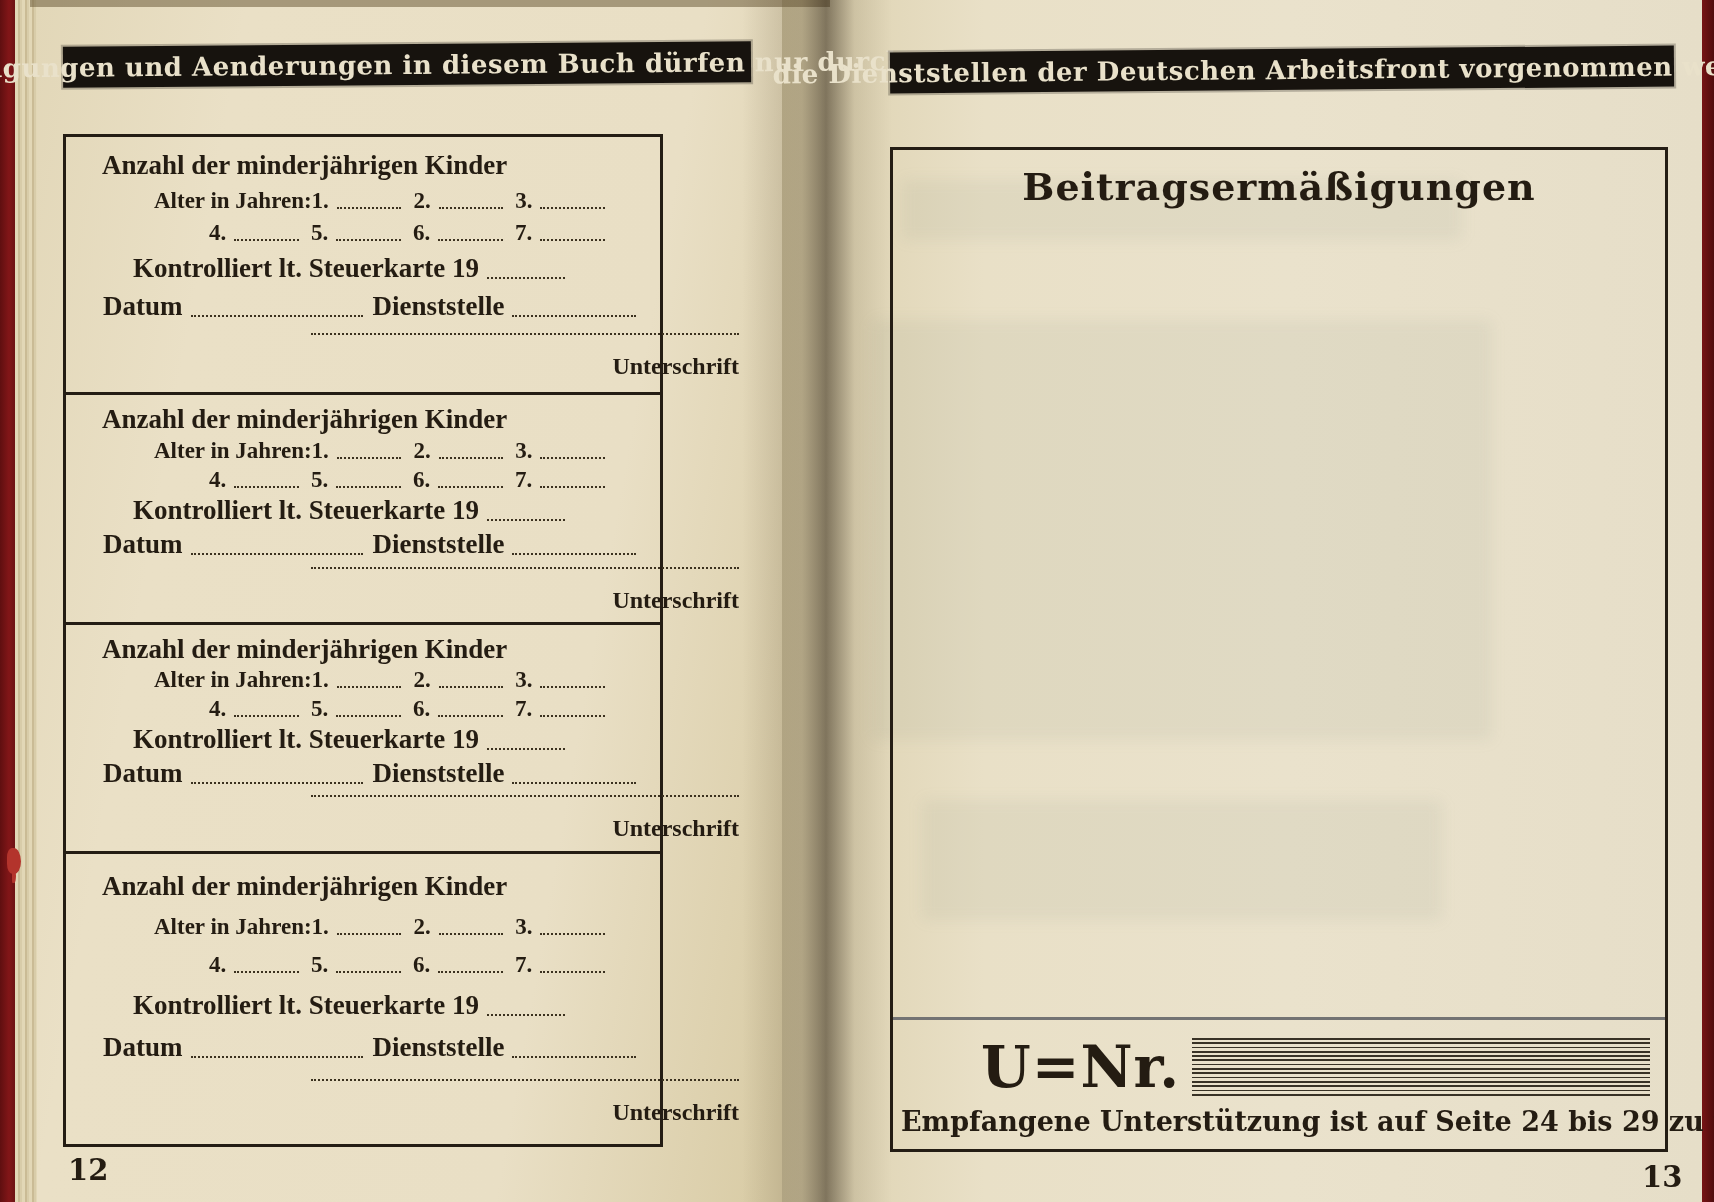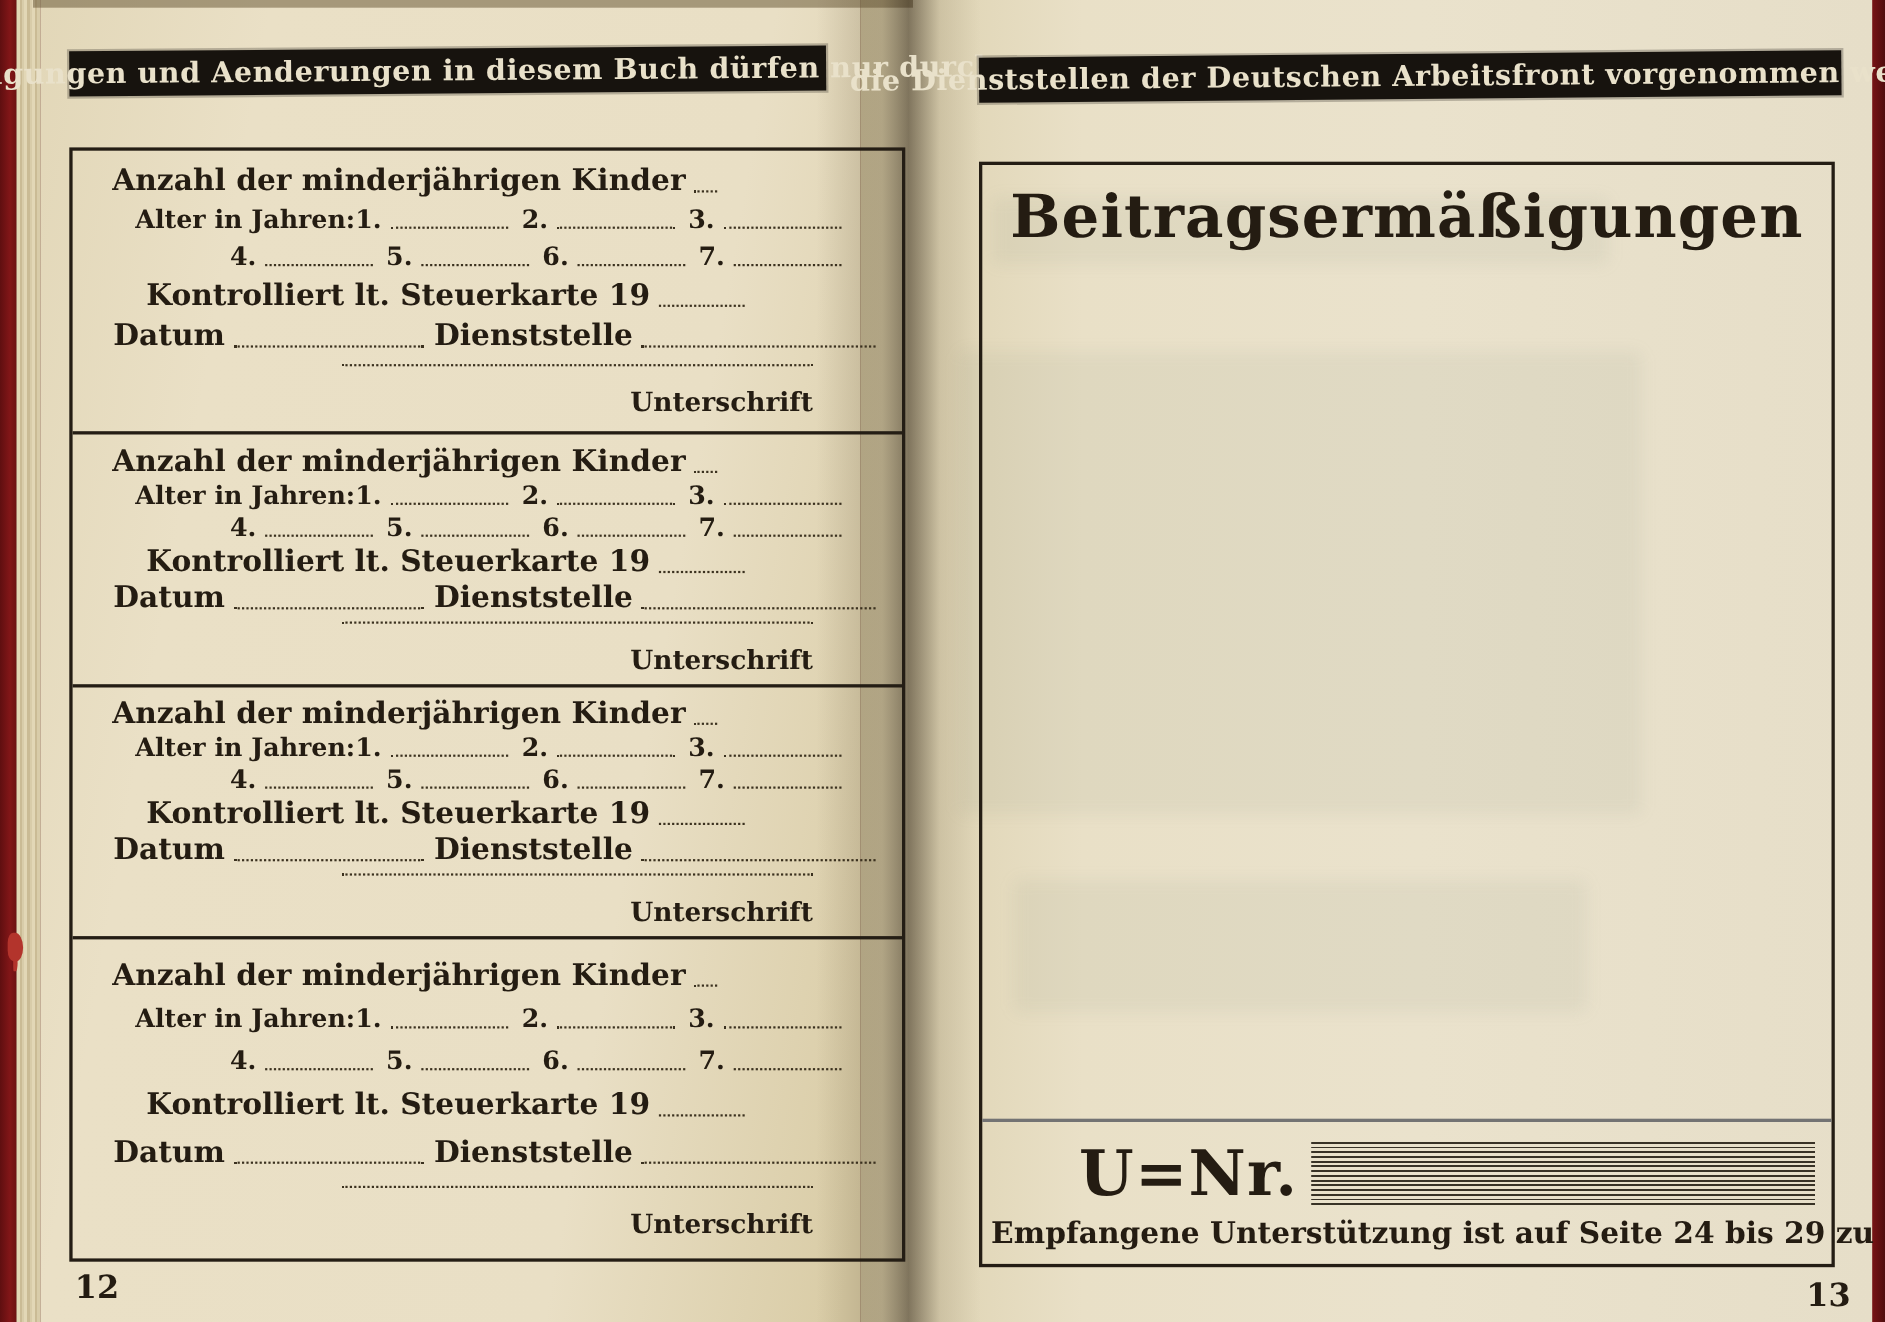--- a/index.html
+++ b/index.html
@@ -29,52 +29,52 @@
 
   
   .banner{position:absolute;background:#17130e;color:#e9e1ca;
     font-weight:bold;font-size:26px;letter-spacing:.5px;white-space:nowrap;
     display:flex;align-items:center;justify-content:center;
     box-shadow:0 0 0 2px rgba(23,19,14,.25);}
   .banner-left{left:63px;top:44px;width:688px;height:41px;transform:rotate(-0.45deg);}
   .banner-right{left:890px;top:49px;width:784px;height:41px;transform:rotate(-0.5deg);}
 
   
-  .form-box{position:absolute;left:63px;top:134px;width:760px;height:1013px;
-    border:3px solid #241d14;box-sizing:border-box;display:flex;flex-direction:column;}
+  .form-box{position:absolute;left:63px;top:134px;width:600px;height:1013px;
+    border:3px solid #241d14;box-sizing:border-box;display:flex;flex-direction:column;font-family:Liberation Serif, serif;}
   .section{display:flex;flex-direction:column;justify-content:space-evenly;box-sizing:border-box;padding:6px 0;}
   .section + .section{border-top:3px solid #241d14;}
   .section:nth-child(1){flex:258;}
   .section:nth-child(2){flex:228;}
   .section:nth-child(3){flex:226;}
   .section:nth-child(4){flex:295;}
 
   .row{display:flex;align-items:flex-end;white-space:nowrap;}
   .lbl-lg{font-size:27px;font-weight:bold;}
   .lbl-md{font-size:23px;font-weight:bold;}
   .num{font-size:23px;font-weight:bold;}
   .dots{display:inline-block;height:5px;border-bottom:2.6px dotted #3b311f;margin:0 0 5px 8px;}
   .w112{width:112px;} .w78{width:78px;} .w172{width:172px;}
   .grow{flex:1;}
   .row-children{padding:0 168px 0 36px;}
-  .row-ages1{padding:0 55px 0 57px;align-items:center;}
+  .row-ages1{padding:0 55px 0 88px;align-items:center;}
   .row-ages2{padding:0 55px 0 143px;}
   .slot{flex:1;display:flex;align-items:flex-end;margin-right:12px;}
   .slot:last-child{margin-right:0;}
   .row-control{padding-left:67px;}
   .row-dateoffice{padding:0 24px 0 37px;}
   .office-lbl{margin-left:10px;}
   .sig{width:428px;margin-left:245px;}
   .sig-line{border-bottom:2.6px dotted #3b311f;height:4px;}
   .sig-label{text-align:right;font-size:24px;font-weight:bold;margin-top:18px;}
 
   
   .contrib-box{position:absolute;left:890px;top:147px;width:778px;height:1005px;
     border:3px solid #241d14;box-sizing:border-box;display:flex;flex-direction:column;}
-  .contrib-title{text-align:center;font-size:54px;font-weight:bold;letter-spacing:1px;margin-top:14px;}
+  .contrib-title{text-align:center;font-size:38px;font-weight:bold;letter-spacing:1px;margin-top:14px;}
   .contrib-subtitle{text-align:center;font-size:23px;font-weight:bold;letter-spacing:2.3px;margin-top:4px;}
   .blank-area{flex:1;}
   .bottom-section{border-top:3px solid #737373;}
   .u-row{display:flex;align-items:center;padding:14px 0 4px 88px;}
   .u-label{font-size:57px;font-weight:bold;letter-spacing:1px;line-height:1;}
   .u-field{width:458px;height:60px;margin-left:12px;margin-top:4px;
     background:repeating-linear-gradient(to bottom,rgba(32,26,15,.88) 0 1.7px,rgba(32,26,15,0) 1.7px 4.3px);}
   .footer-note{text-align:center;font-size:27px;font-weight:bold;padding:4px 8px 12px;white-space:nowrap;}
 
   .pagenum{position:absolute;font-size:29px;font-weight:bold;}

